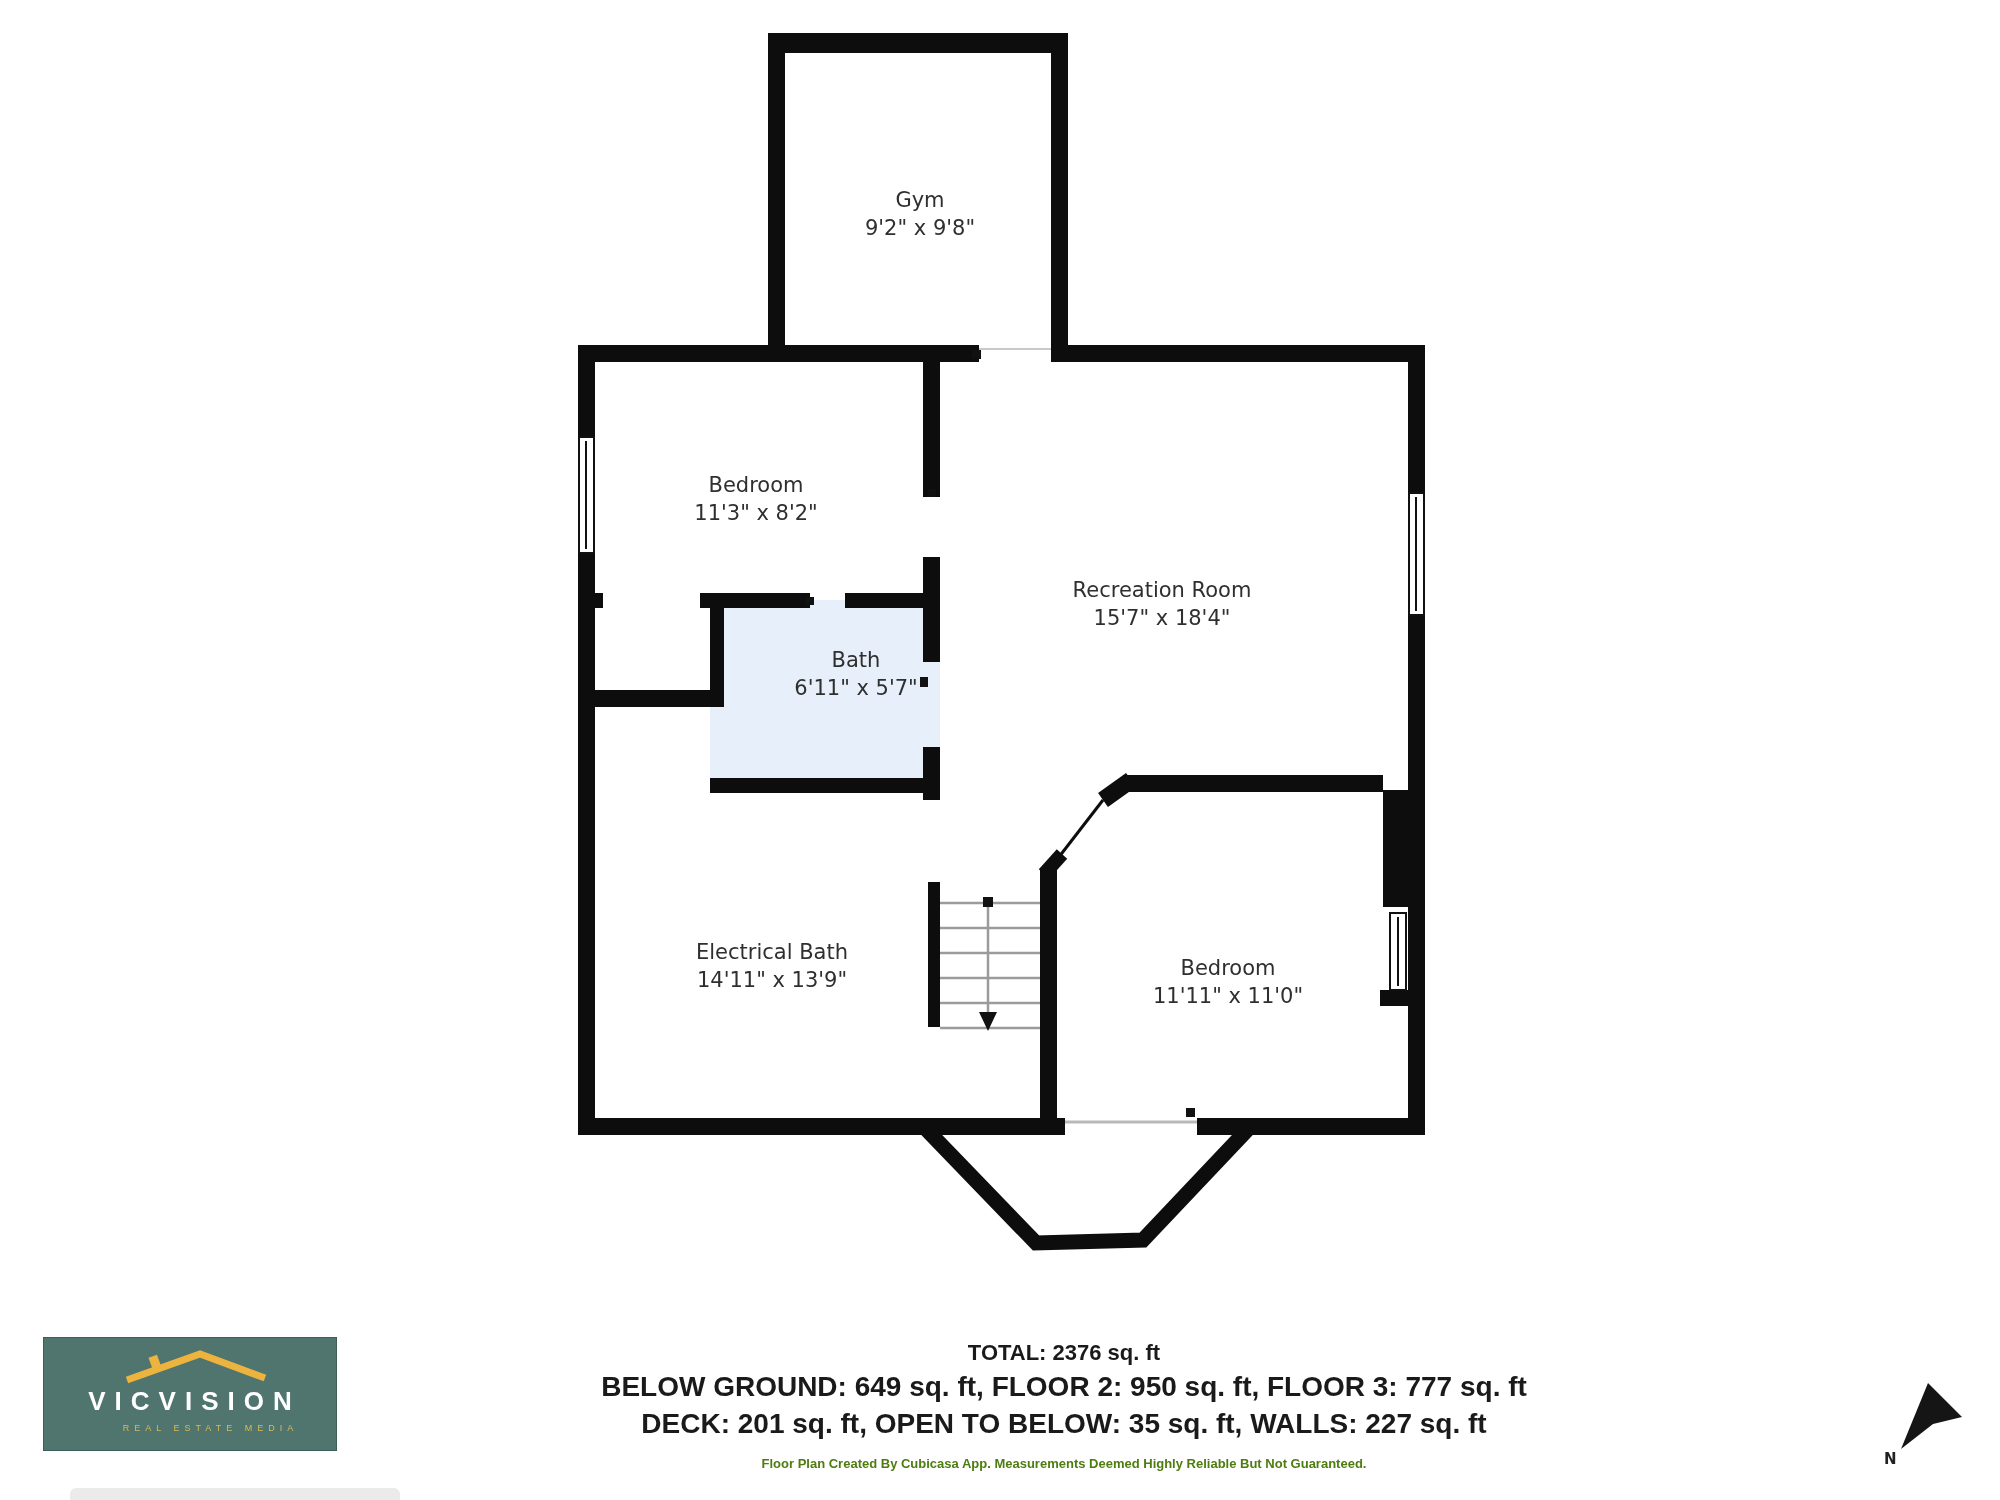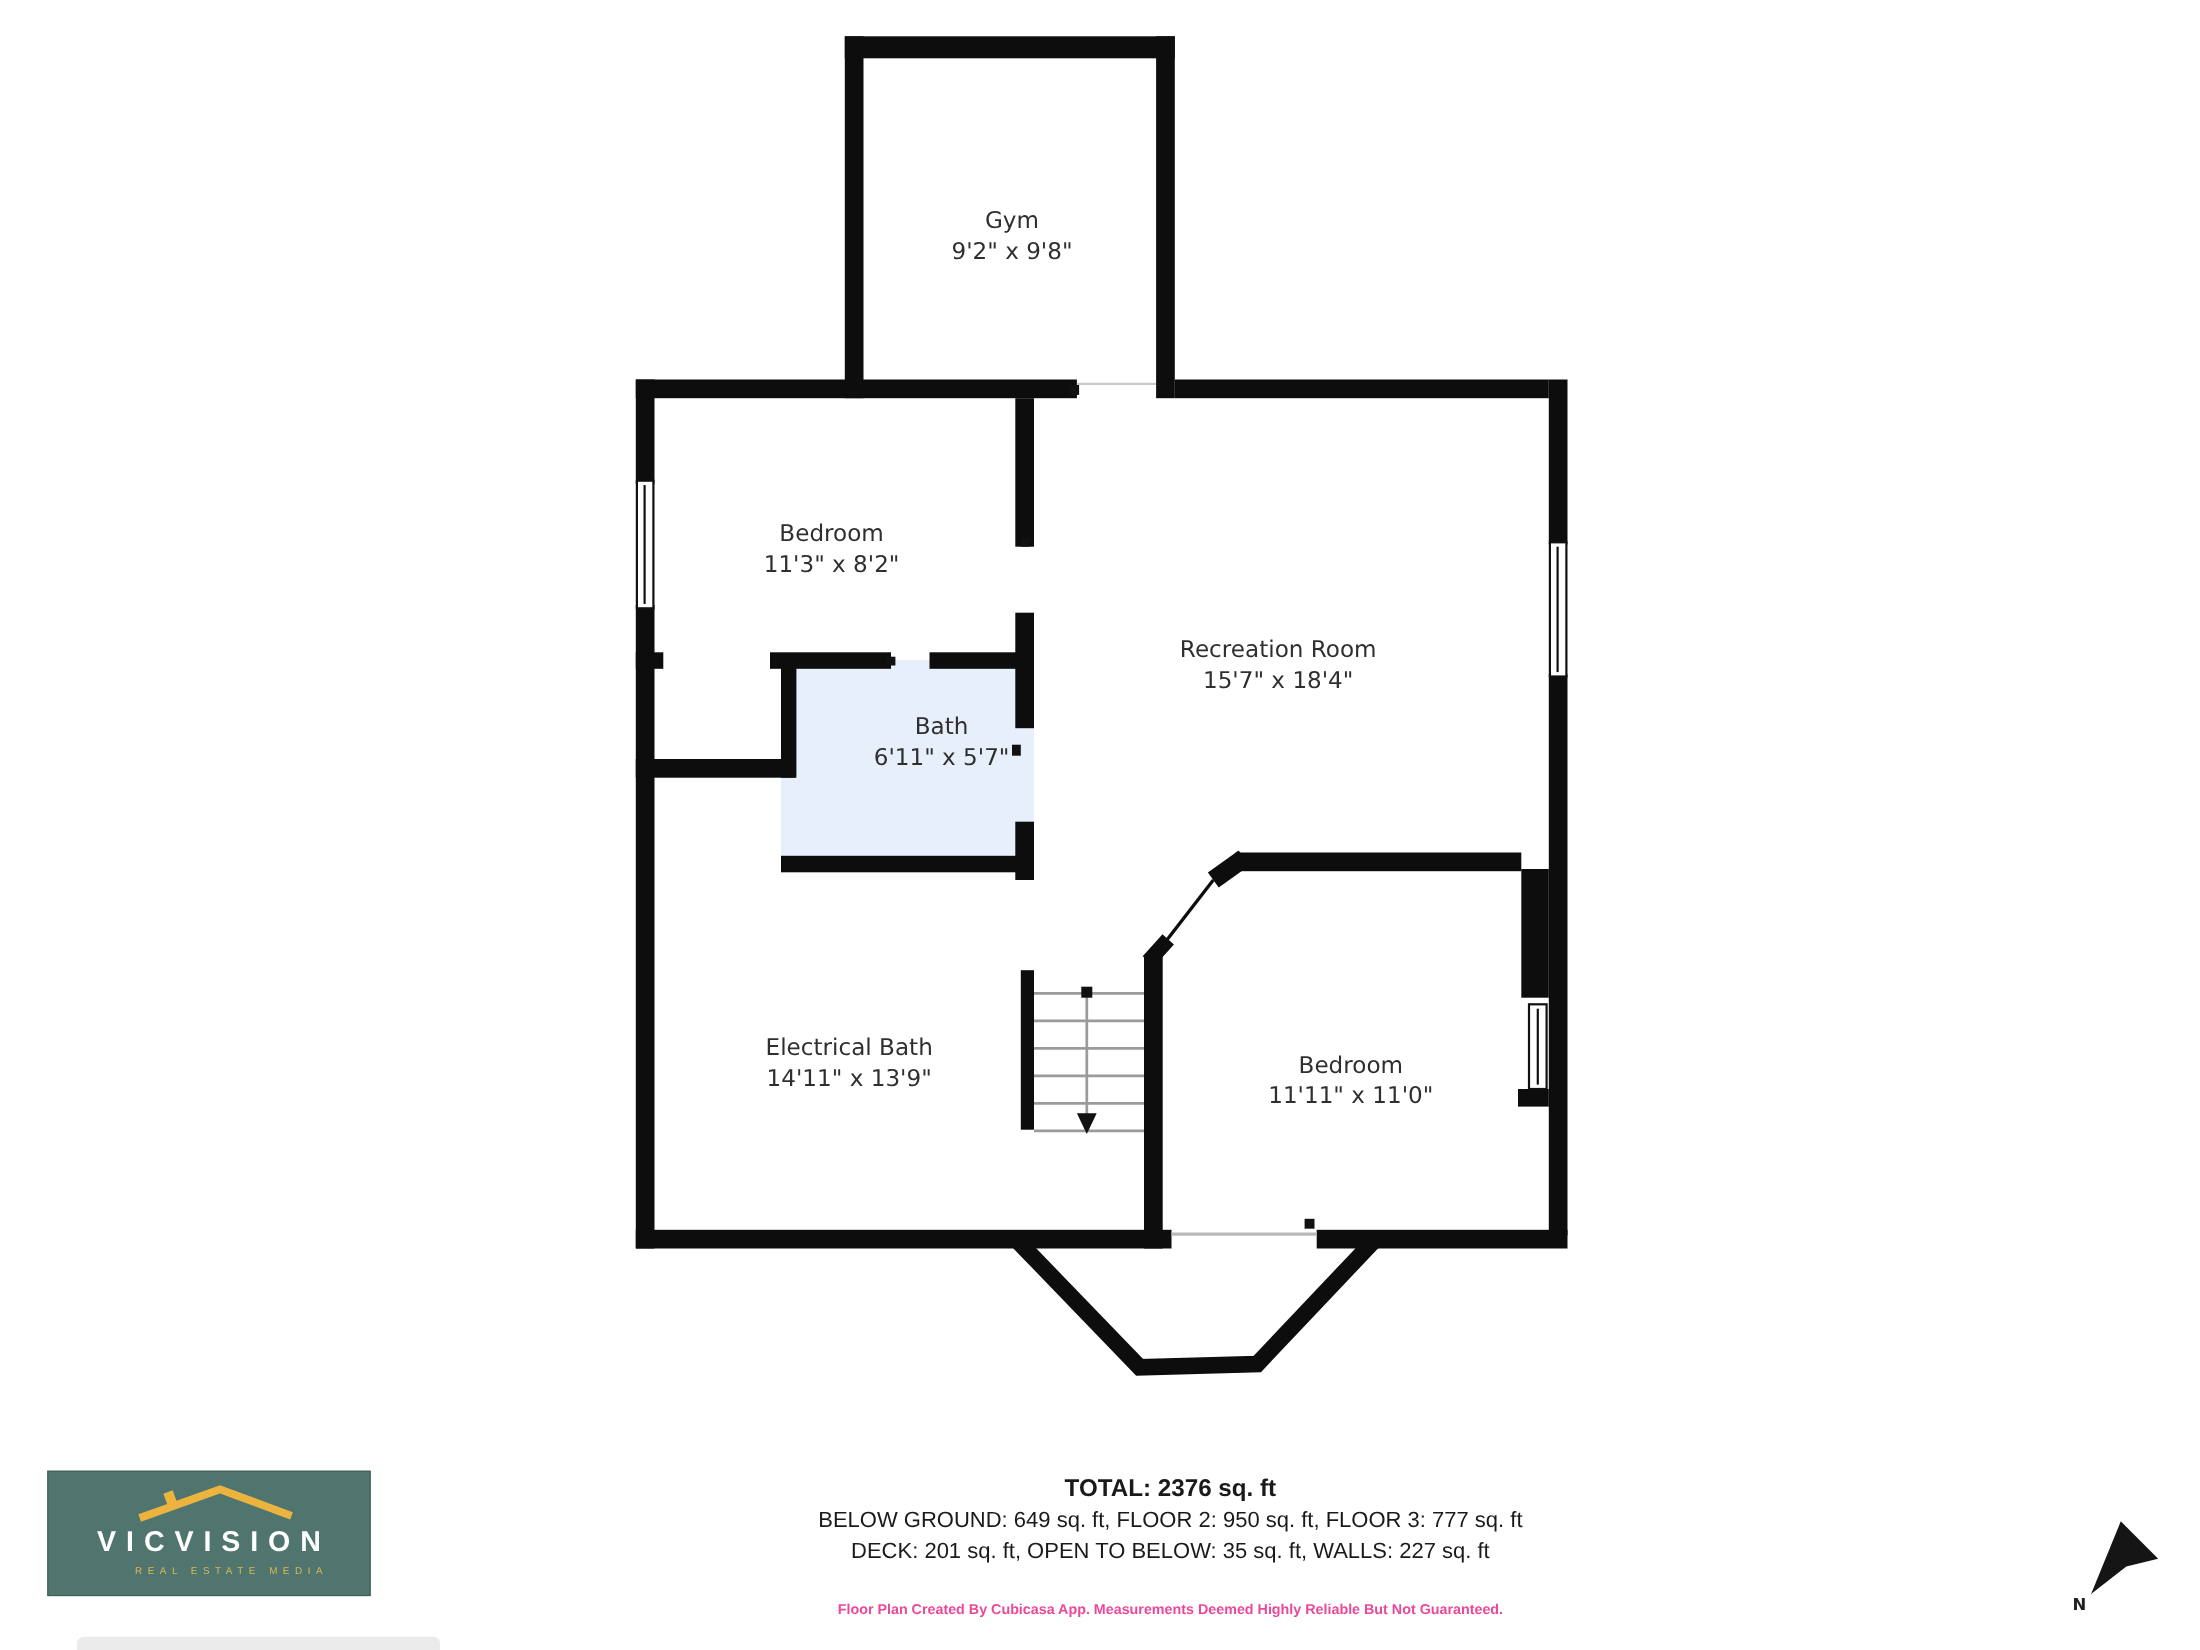--- a/index.html
+++ b/index.html
@@ -5,22 +5,22 @@
   html,body{margin:0;padding:0;background:#ffffff;}
   .page{position:relative;width:2000px;height:1500px;background:#ffffff;overflow:hidden;
         font-family:"DejaVu Sans", sans-serif;}
   .plan-svg{position:absolute;left:0;top:0;}
   .room-label{position:absolute;transform:translate(-50%,-50%);text-align:center;
         color:#2f2f2f;font-size:21px;line-height:28px;white-space:nowrap;}
   .footer{position:absolute;left:1064px;top:1340px;transform:translateX(-50%);
         text-align:center;color:#1a1a1a;font-family:"Liberation Sans", sans-serif;}
   .footer div{white-space:nowrap;}
   .f-total{font-weight:bold;font-size:22px;}
-  .f-line{font-weight:normal;font-size:20px;margin-top:5px;}
-  .f-credit{font-weight:bold;font-size:13px;margin-top:33px;color:#ec4899;}
+  .f-line{font-weight:bold;font-size:28px;margin-top:5px;}
+  .f-credit{font-weight:bold;font-size:13px;margin-top:16px;color:#4d7c0f;}
   .logo{position:absolute;left:43px;top:1337px;width:294px;height:114px;background:#50756e;
         border:1px solid #3e5e58;display:flex;flex-direction:column;align-items:center;
         justify-content:flex-start;box-sizing:border-box;}
   .logo-roof{margin-top:8px;}
   .logo-brand{color:#ffffff;font-family:"Liberation Sans", sans-serif;font-weight:bold;
         font-size:26px;letter-spacing:9px;margin-top:2px;text-indent:9px;}
   .logo-tagline{color:#d9b953;font-family:"Liberation Sans", sans-serif;font-size:9px;
         letter-spacing:5px;margin-top:6px;text-indent:5px;margin-left:36px;}
   .bottom-strip{position:absolute;left:70px;top:1488px;width:330px;height:12px;
         background:#ebebeb;border-radius:6px 6px 0 0;}

